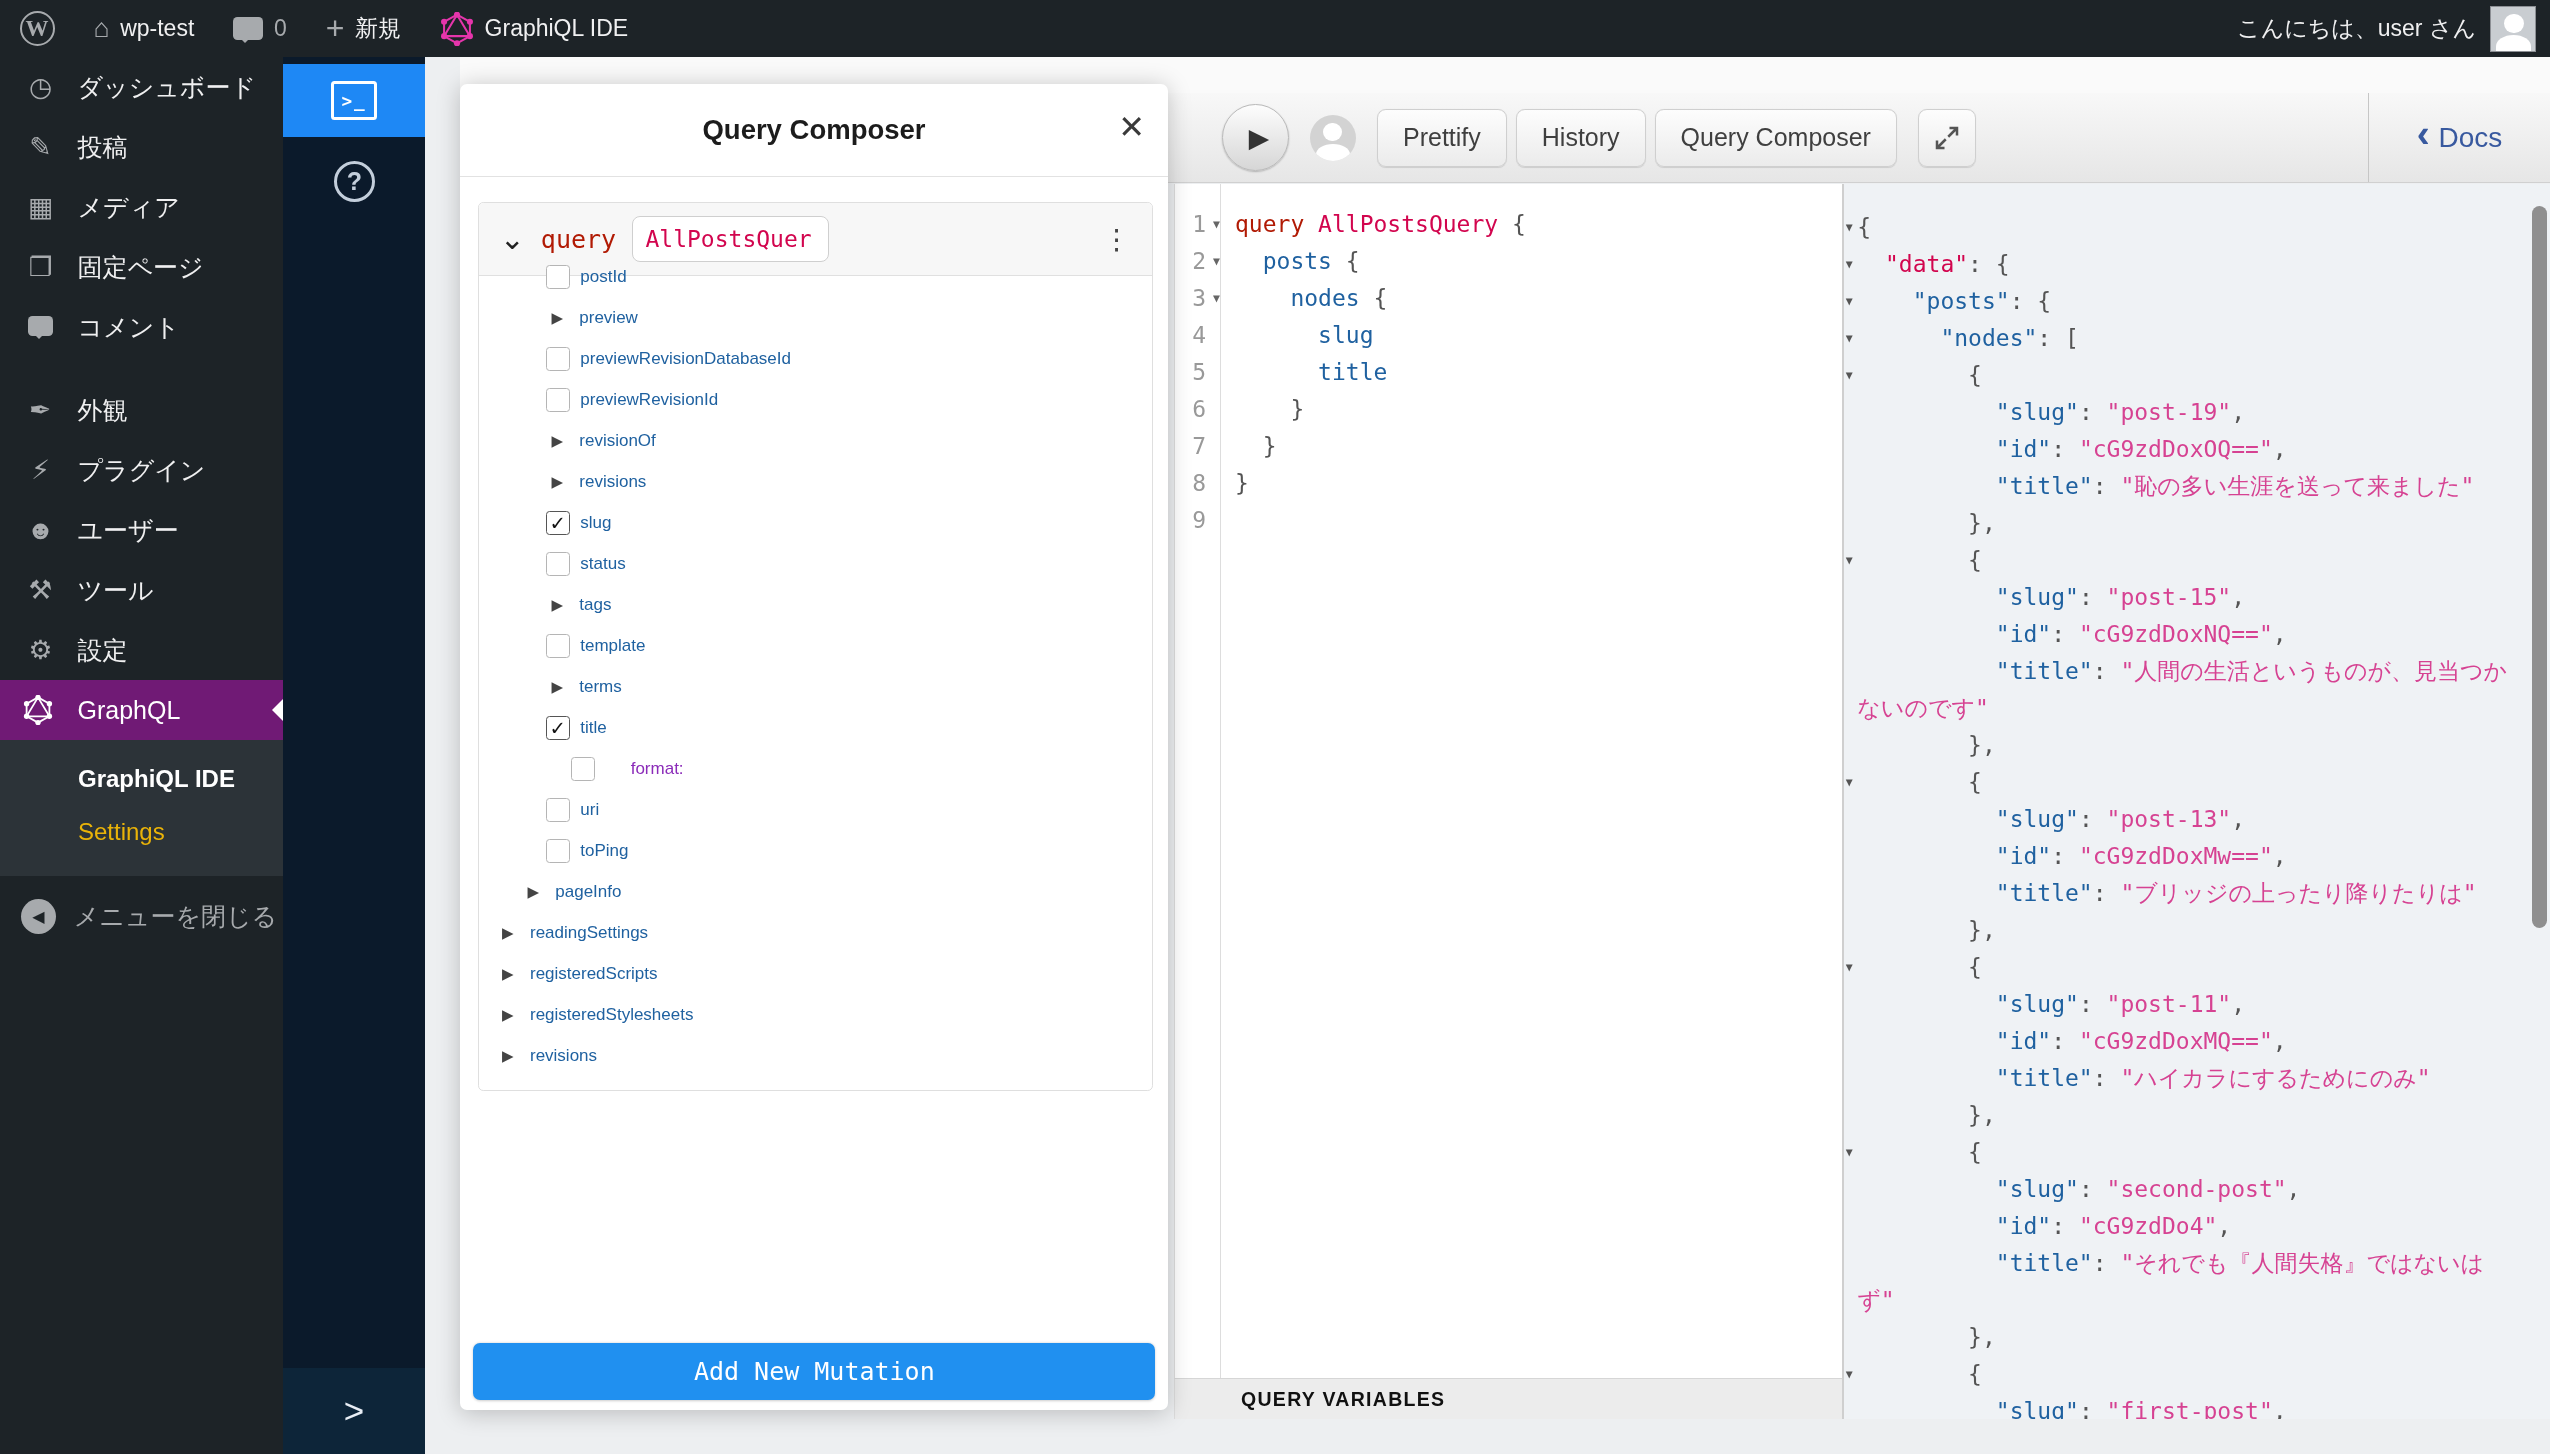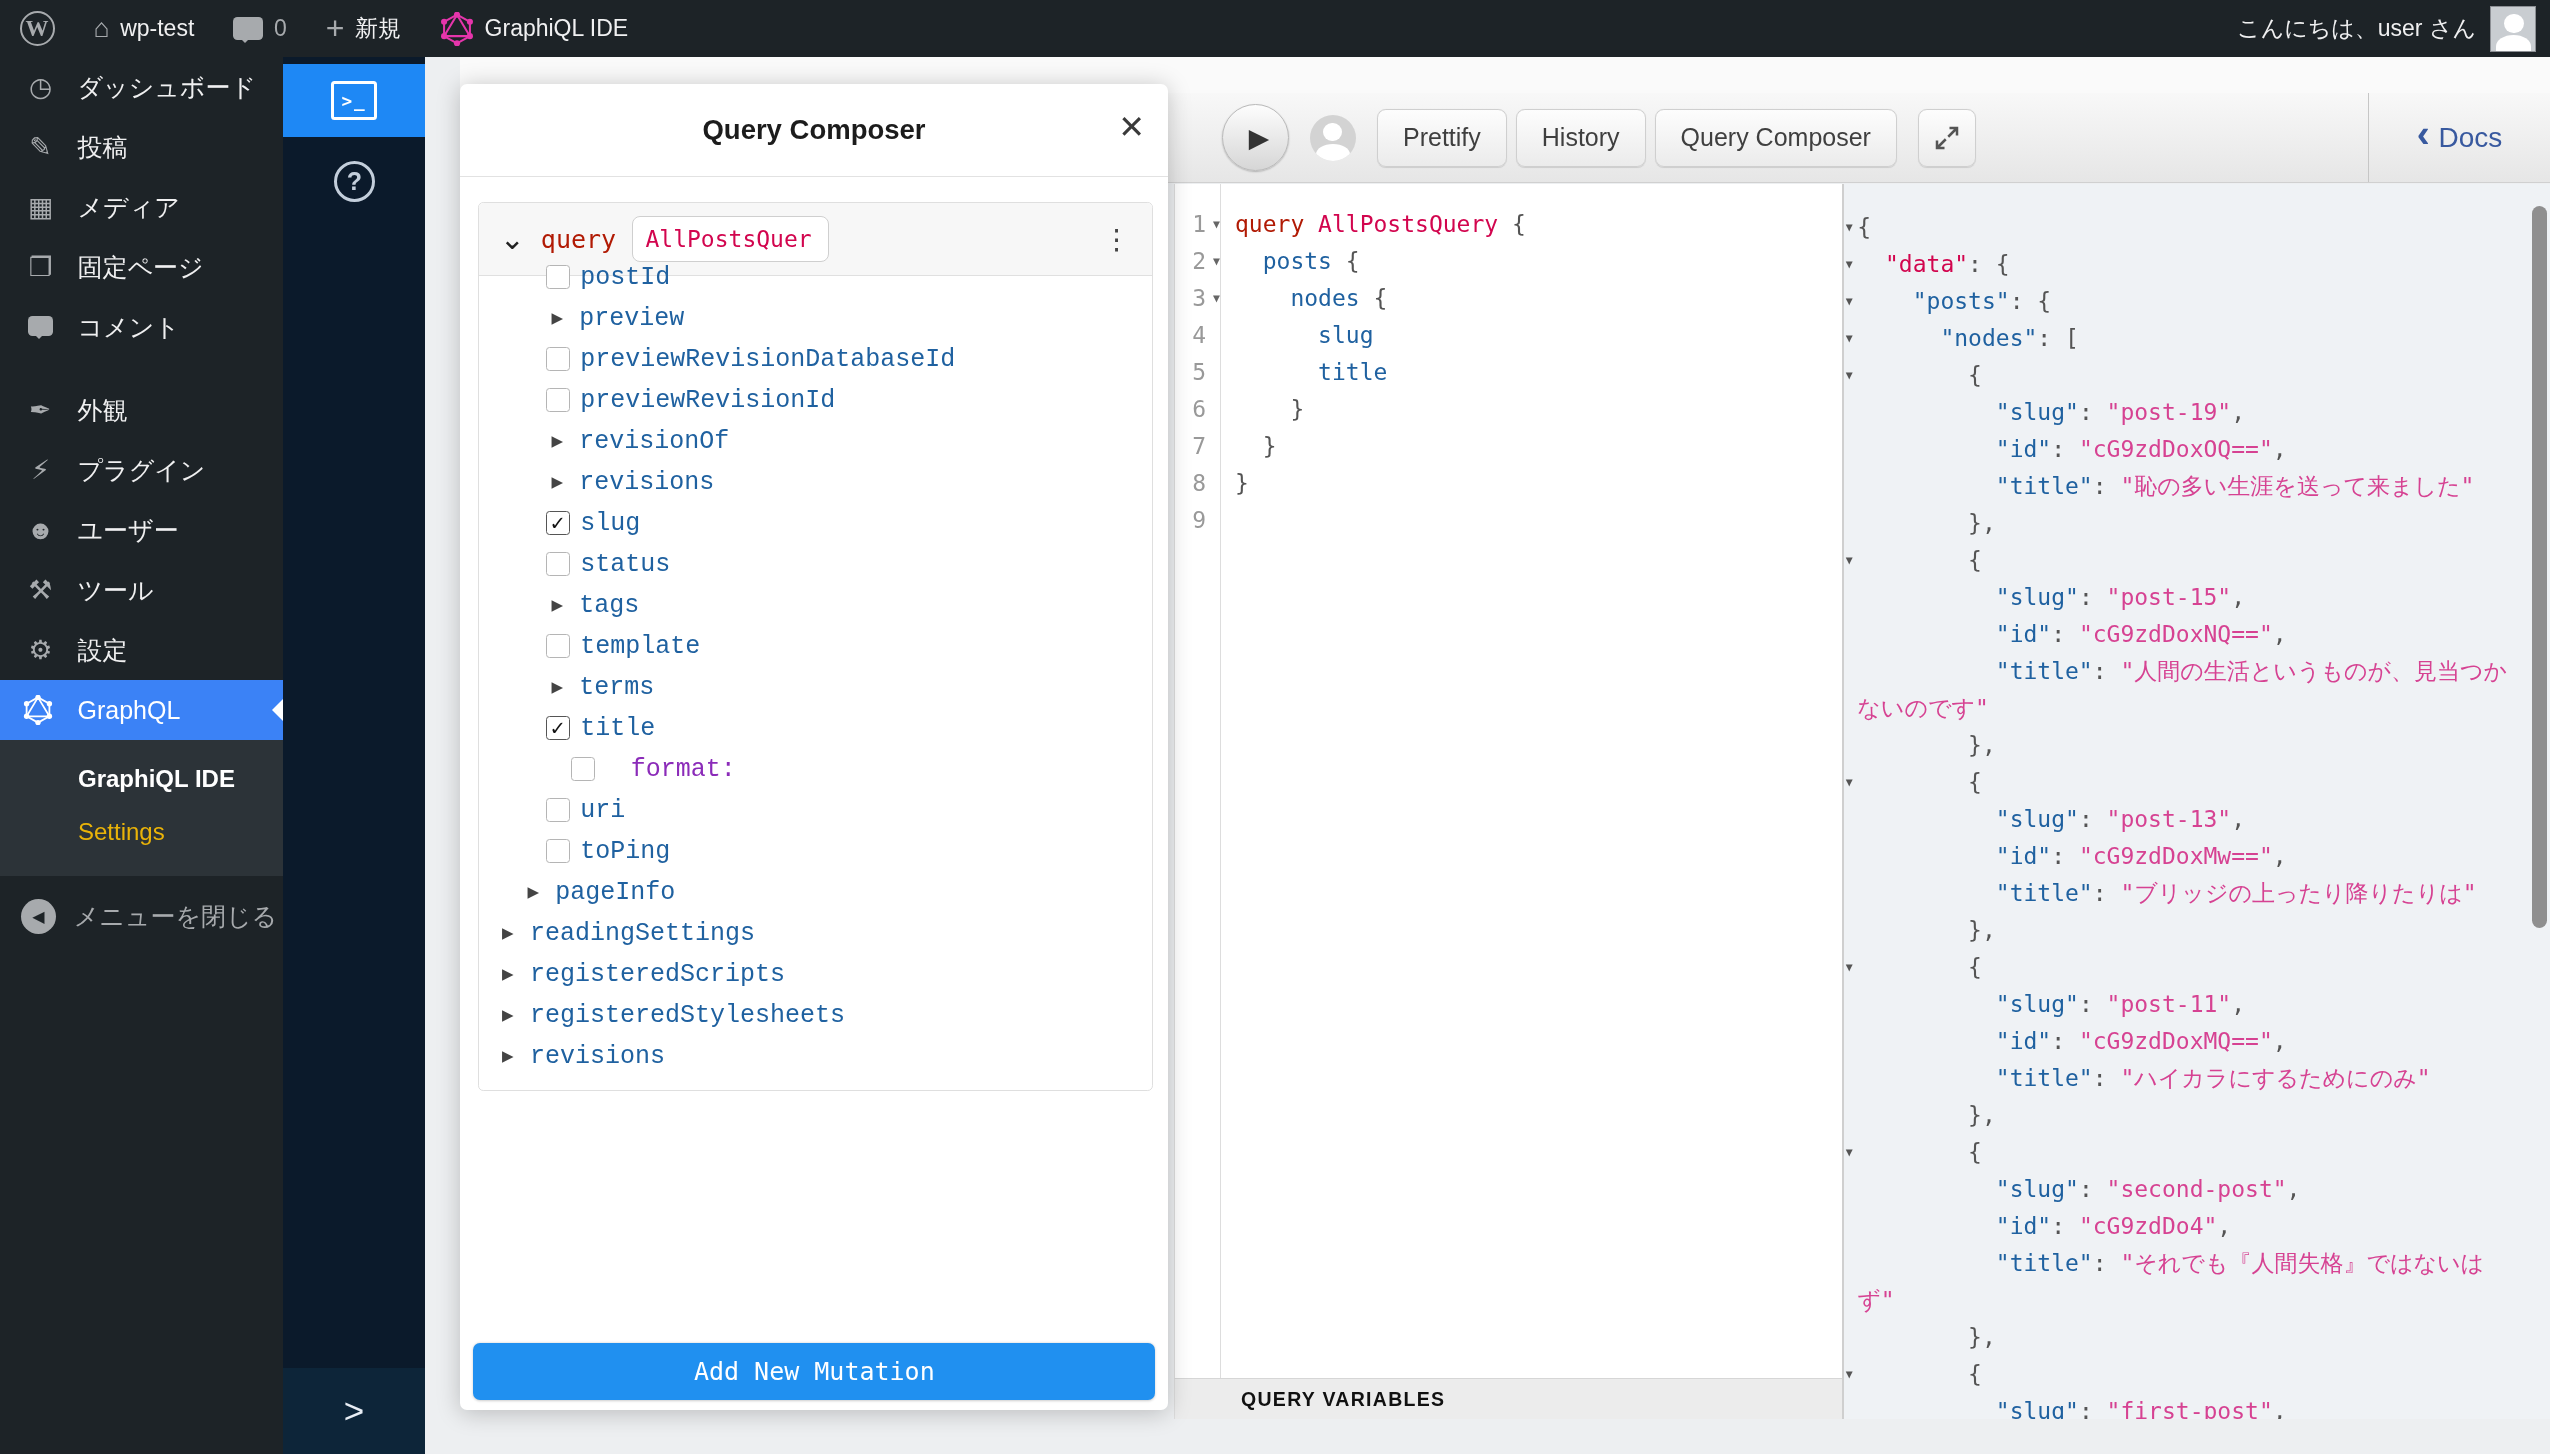--- a/index.html
+++ b/index.html
@@ -21,21 +21,21 @@
   .count { color:#a7aaad; }
   #ab-right { margin-left:auto; display:flex; align-items:center; gap:14px; padding-right:14px; }
   .avatar { width:46px; height:46px; background:#c9cdd1; border:0.9px solid #8c8f94; position:relative; overflow:hidden; }
   .avatar .head { position:absolute; left:13.3px; top:7px; width:19.5px; height:19.5px; border-radius:50%; background:#fff; }
   .avatar .body { position:absolute; left:5.3px; top:28px; width:35px; height:23px; border-radius:50% 50% 0 0; background:#fff; }
 
   
   #sidebar { position:absolute; left:0; top:57px; width:283px; height:1397px; background:#1d2327; color:#f0f0f1; }
   .mi { display:flex; align-items:center; gap:19.5px; height:60px; padding-left:23px; font-size:25px; cursor:pointer; position:relative; }
   .mi .ic { width:35px; text-align:center; color:#a7aaad; font-size:26.6px; }
-  .mi.active { background:#3b82f6; color:#fff; }
+  .mi.active { background:#701a75; color:#fff; }
   .mi.active .ic { color:#fff; }
   .mi .flyarrow { position:absolute; right:-0.9px; top:50%; margin-top:-12.4px; width:0; height:0;
     border:12.4px solid transparent; border-right-color:#fff; }
   #submenu { background:#2c3338; padding:12.4px 0 17.7px 0; }
   .smi { padding:12.4px 0 12.4px 78px; font-size:24px; color:#eab308; cursor:pointer; }
   .smi.current { color:#fff; font-weight:bold; }
   .collapse { display:flex; align-items:center; gap:17.7px; padding:23px 0 0 21px; color:#a7aaad; font-size:25px; cursor:pointer; }
   .collapse .circ { width:35px; height:35px; border-radius:50%; background:#a7aaad; color:#1d2327;
     display:flex; align-items:center; justify-content:center; font-size:16px; }
 
@@ -113,21 +113,21 @@
   #qname { width:197px; height:46px; border:1.8px solid #cfcfcf; border-radius:8px; background:#fff;
     font-size:23px; color:#D2054E; padding:0 12.4px; display:flex; align-items:center;
     font-family:"DejaVu Sans Mono",monospace; }
   #qhead .kebab { margin-left:auto; font-size:28px; color:#444; cursor:pointer; }
   #tree { height:815px; overflow:hidden; padding-top:0; margin-top:-19.5px; }
   .trow { height:41px; display:flex; align-items:center; gap:10.6px; cursor:pointer; }
   .trow .arr { font-size:15px; color:#444; width:23px; text-align:center; }
   .cb { width:24px; height:24px; border:1.8px solid #b5b5b5; border-radius:3.5px; background:#fff; flex:0 0 24px;
     display:flex; align-items:center; justify-content:center; font-size:19.5px; color:#111; }
   .cb.on { border-color:#555; font-weight:bold; }
-  .tlabel { font-size:25px; color:#1F61A0; font-family:Liberation Mono, monospace;text-align:center; }
+  .tlabel { font-size:17px; color:#1F61A0; font-family:Liberation Sans, sans-serif;text-align:center; }
   .tlabel.arg { color:#8B2BB9; }
   .addbtn { position:absolute; left:13.3px; width:682px; height:57px; background:#2090f0; border:none; border-radius:7px;
     color:#fff; font-size:25px; font-family:"DejaVu Sans Mono","Liberation Mono",monospace;
     display:flex; align-items:center; justify-content:center; cursor:pointer; box-shadow:0 0.9px 2.7px rgba(0,0,0,.2); }
   #addq { top:1194px; } #addm { top:1259px; }
 
   svg.gql { display:block; }
 </style>
 </head>
 <body>

